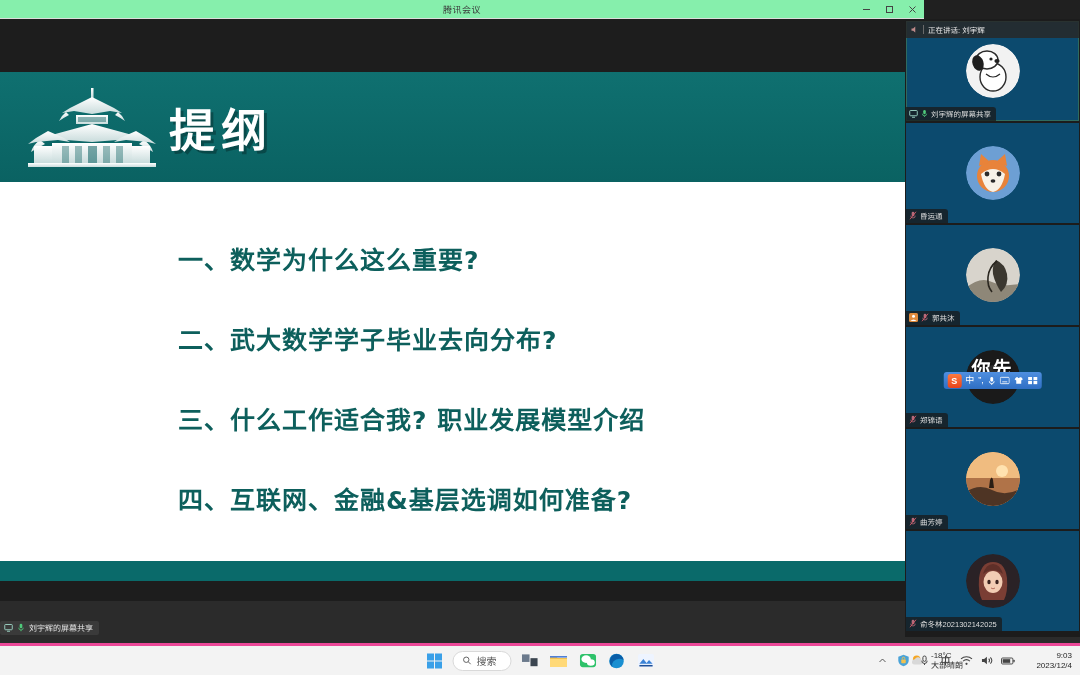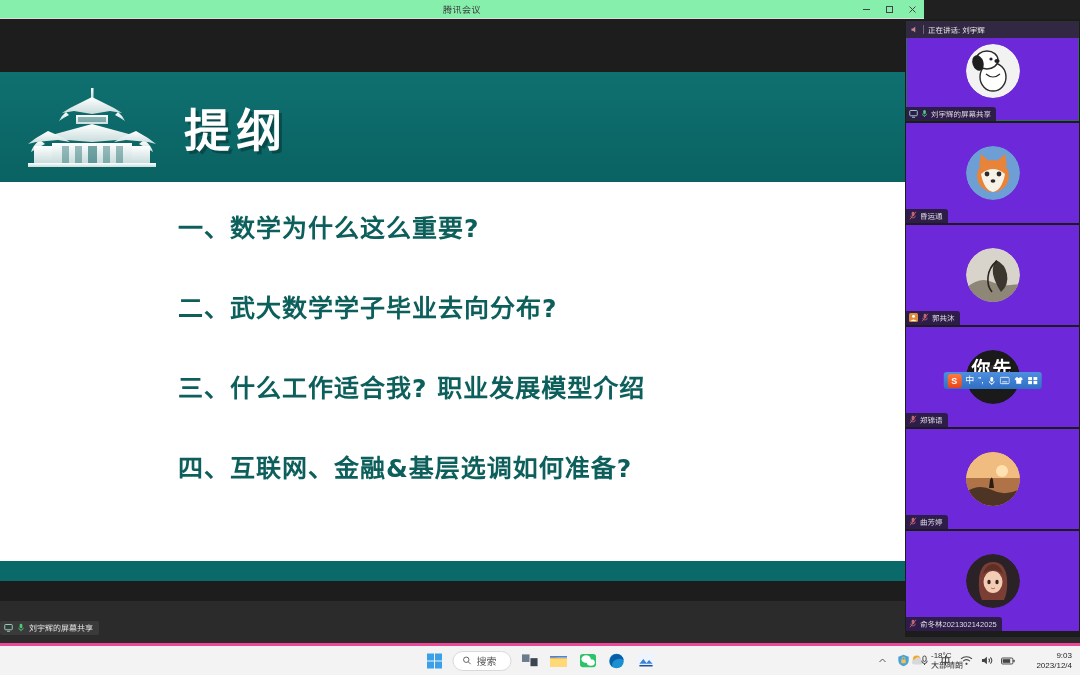--- a/index.html
+++ b/index.html
@@ -59,32 +59,32 @@
     background: linear-gradient(180deg,#0f7070 0%, #0a6262 100%);
     display: flex; align-items: center;
   }
   .wh-gate {
     position: relative;
     margin-left: 18px;
     width: 150px; height: 86px;
     flex: none;
   }
   .slide-title {
-    margin-left: 16px;
+    margin-left: 1px;
     font-size: 46px;
     font-weight: bold;
     color: #ffffff;
     letter-spacing: 6px;
     text-shadow: 3px 3px 0 rgba(0,0,0,0.28);
     font-family: "DejaVu Sans", "Liberation Sans", sans-serif;
   }
   .slide-body {
     position: absolute; left: 0; top: 110px;
     width: 905px; height: 399px;
-    padding: 26px 60px 0 178px;
+    padding: 58px 60px 0 178px;
   }
   .outline-item {
     font-size: 25px;
     font-weight: bold;
     color: #0d5f5c;
     letter-spacing: 1px;
     margin-bottom: 44px;
     white-space: nowrap;
     font-family: "DejaVu Sans", "Liberation Sans", sans-serif;
   }
@@ -122,21 +122,21 @@
     position: absolute; top: 0px; right: 0px;
     width: 175px; height: 618px;
     background: #1c1c1c;
     display: flex; flex-direction: column;
     gap: 2px;
     padding: 2px 1px;
   }
   .tile {
     position: relative;
     width: 173px; height: 100px;
-    background: #6d28d9;
+    background: #0c4a6e;
     overflow: hidden;
     flex: none;
   }
   .tile.active { outline: 1.5px solid #2f6b60; outline-offset: -1.5px; }
   .tile-topbar {
     position: absolute; top: 0; left: 0; right: 0; height: 17px;
     background: rgba(40,40,40,.85);
     display: flex; align-items: center; gap: 4px;
     padding: 0 4px;
   }

